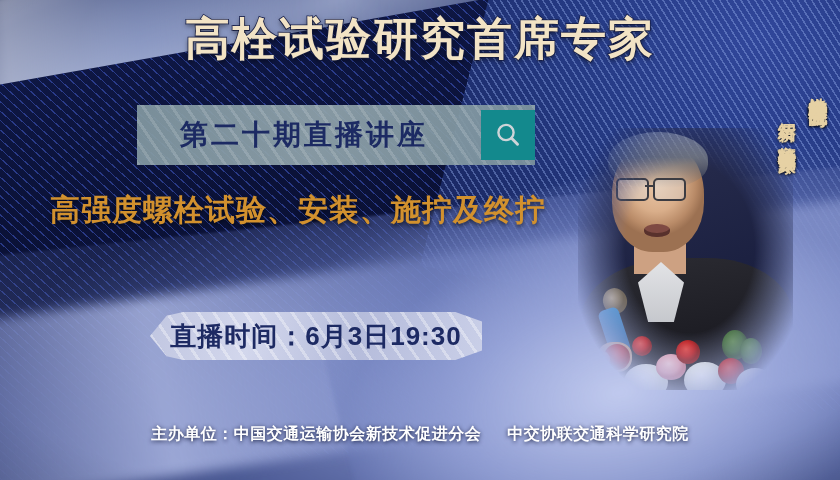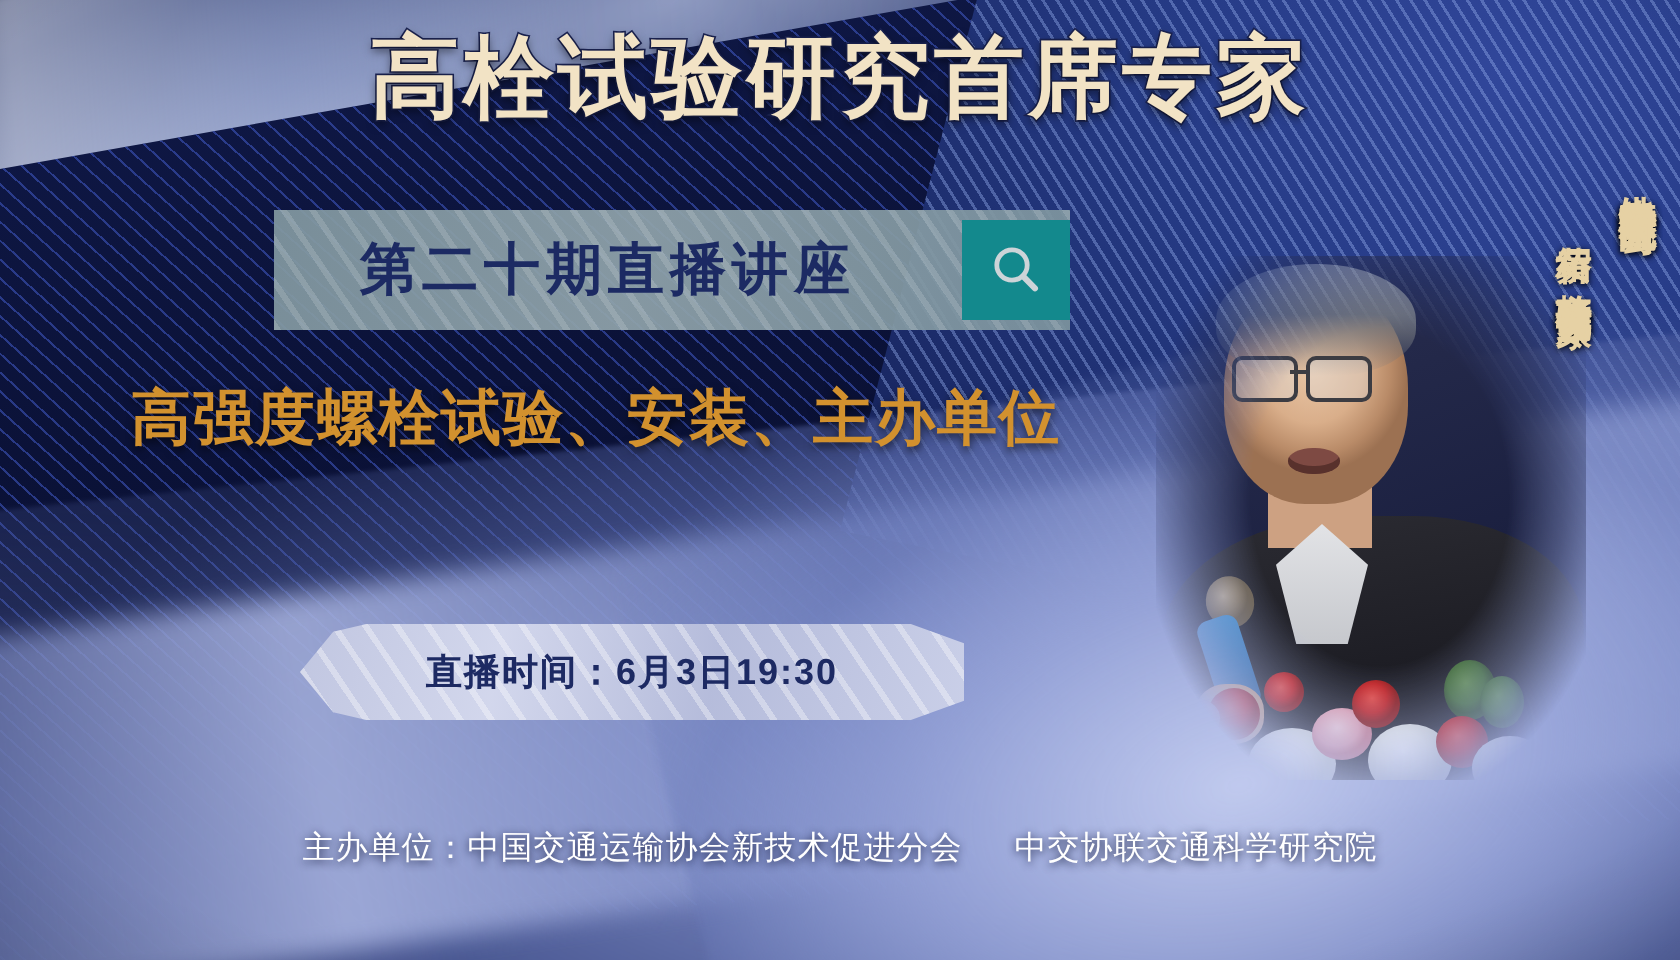--- a/index.html
+++ b/index.html
@@ -208,42 +208,42 @@
     display:flex;align-items:center;justify-content:center;
     box-shadow:0 2px 8px rgba(0,0,0,.45);
   }
   .time-stripes{
     position:absolute;inset:0;
     background:repeating-linear-gradient(56deg, rgba(255,255,255,.35) 0px, rgba(255,255,255,.35) 3px, rgba(255,255,255,0) 3px, rgba(255,255,255,0) 13px);
     pointer-events:none;
   }
   .time-text{
     position:relative;
-    font-size:18px;font-weight:700;letter-spacing:1px;
+    font-size:26px;font-weight:700;letter-spacing:1px;
     color:#1d2a63;
   }
 
   
   .vtext{
     position:absolute;
     writing-mode:vertical-rl;
     text-orientation:upright;
     color:#e6d1a4;
     font-weight:700;
     text-shadow:0 1px 3px rgba(0,0,0,.7);
     line-height:1.04;
   }
   .vtext.org{right:12px;top:82px;font-size:19px;letter-spacing:1px;}
   .vtext.name{right:44px;top:108px;font-size:18px;letter-spacing:1px;}
 
   
   .footer{
-    position:absolute;left:0;right:0;top:414px;
+    position:absolute;left:0;right:0;top:424px;
     text-align:center;
-    font-size:16px;font-weight:400;letter-spacing:.5px;
+    font-size:16px;font-weight:700;letter-spacing:.5px;
     color:#ffffff;
     text-shadow:0 1px 4px rgba(10,16,48,.9);
   }
   .footer .gap{display:inline-block;width:26px;}
 </style>
 </head>
 <body>
 
 <div id="poster">
 
@@ -300,21 +300,21 @@
       <span>
         <svg width="30" height="30" viewBox="0 0 30 30" aria-hidden="true">
           <circle cx="13" cy="12.5" r="7.6" fill="none" stroke="#cdd4d8" stroke-width="2.4"></circle>
           <line x1="18.6" y1="18.2" x2="24.5" y2="24.2" stroke="#cdd4d8" stroke-width="3" stroke-linecap="round"></line>
         </svg>
       </span>
     </div>
   </div>
 
   <div class="gold-title">
-    <span class="ln ln1">高强度螺栓试验、安装、主办单位</span>
+    <span class="ln ln1">高强度螺栓试验、安装、施拧及终拧</span>
   </div>
 
   <div class="time-badge">
     <div class="time-stripes"></div>
     <div class="time-text">直播时间：6月3日19:30</div>
   </div>
 
   <div class="vtext org">中铁大桥科学研究院有限公司</div>
   <div class="vtext name">黄绍桥  高栓试验研究首席专家</div>
 

